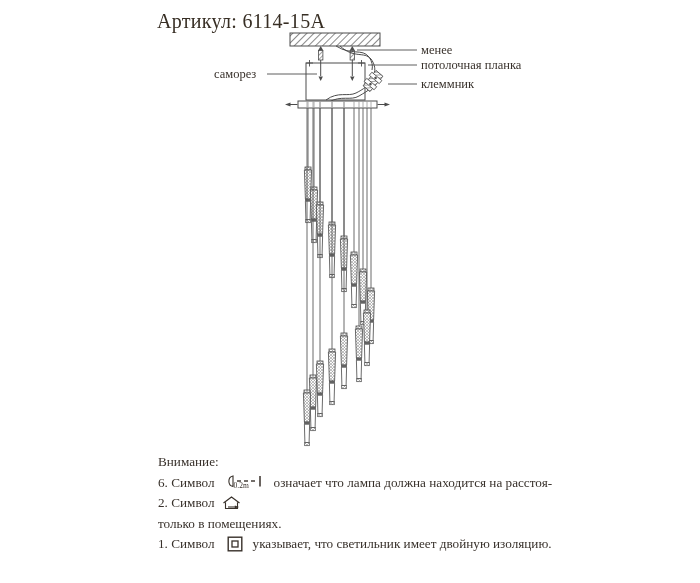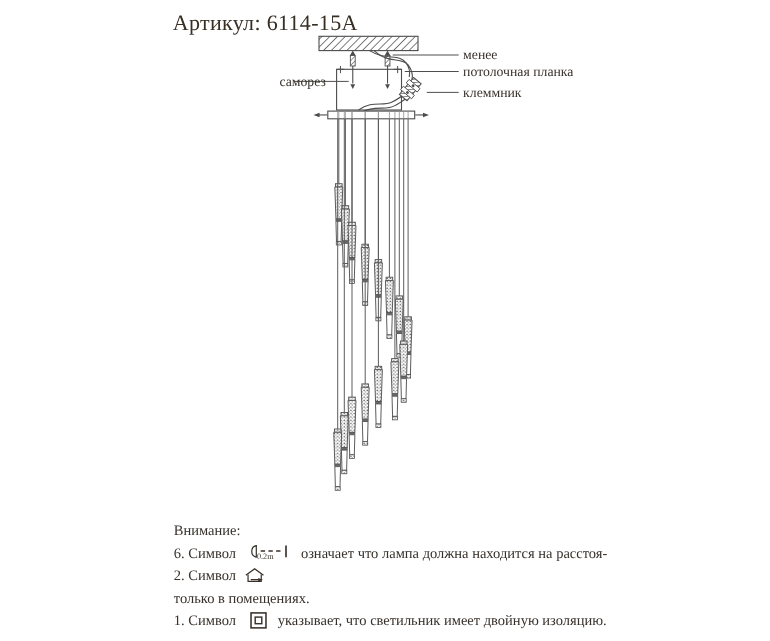--- a/index.html
+++ b/index.html
@@ -10,27 +10,27 @@
   }
   .stage{position:absolute;left:0;top:0;width:624px;height:583px;}
   #diagram-svg{position:absolute;left:0;top:0;}
   .page-title{
     position:absolute;left:157px;top:10px;
     font-size:20px;color:var(--title,#372e24);letter-spacing:0.3px;
   }
   .lbl{
     position:absolute;font-size:12.5px;color:var(--text,#38312b);white-space:nowrap;
   }
-  #lbl-samorez{left:214px;top:67px;margin-left:40px;}
+  #lbl-samorez{left:214px;top:67px;}
   #lbl-dyubel{left:421px;top:43px;}
   #lbl-planka{left:421px;top:58px;}
   #lbl-klemmnik{left:421px;top:77px;}
   .warning{
     position:absolute;left:158px;top:452px;width:430px;
-    font-size:13.2px;color:var(--text,#38312b);margin-top:20px;
+    font-size:13.2px;color:var(--text,#38312b);
   }
   .wline{height:20.5px;line-height:20.5px;white-space:nowrap;display:flex;align-items:center;}
   .wtext{display:inline-block;}
   .sym{display:inline-flex;position:relative;align-items:center;}
   .sym1{width:42px;height:20px;margin:0 9px 0 8px;}
   .sym1 .subtext{
     position:absolute;left:11px;top:9px;font-size:7.5px;line-height:8px;
     color:var(--text,#38312b);letter-spacing:0;
   }
   .sym2{width:21px;height:16px;margin:0 7px 0 6px;}

